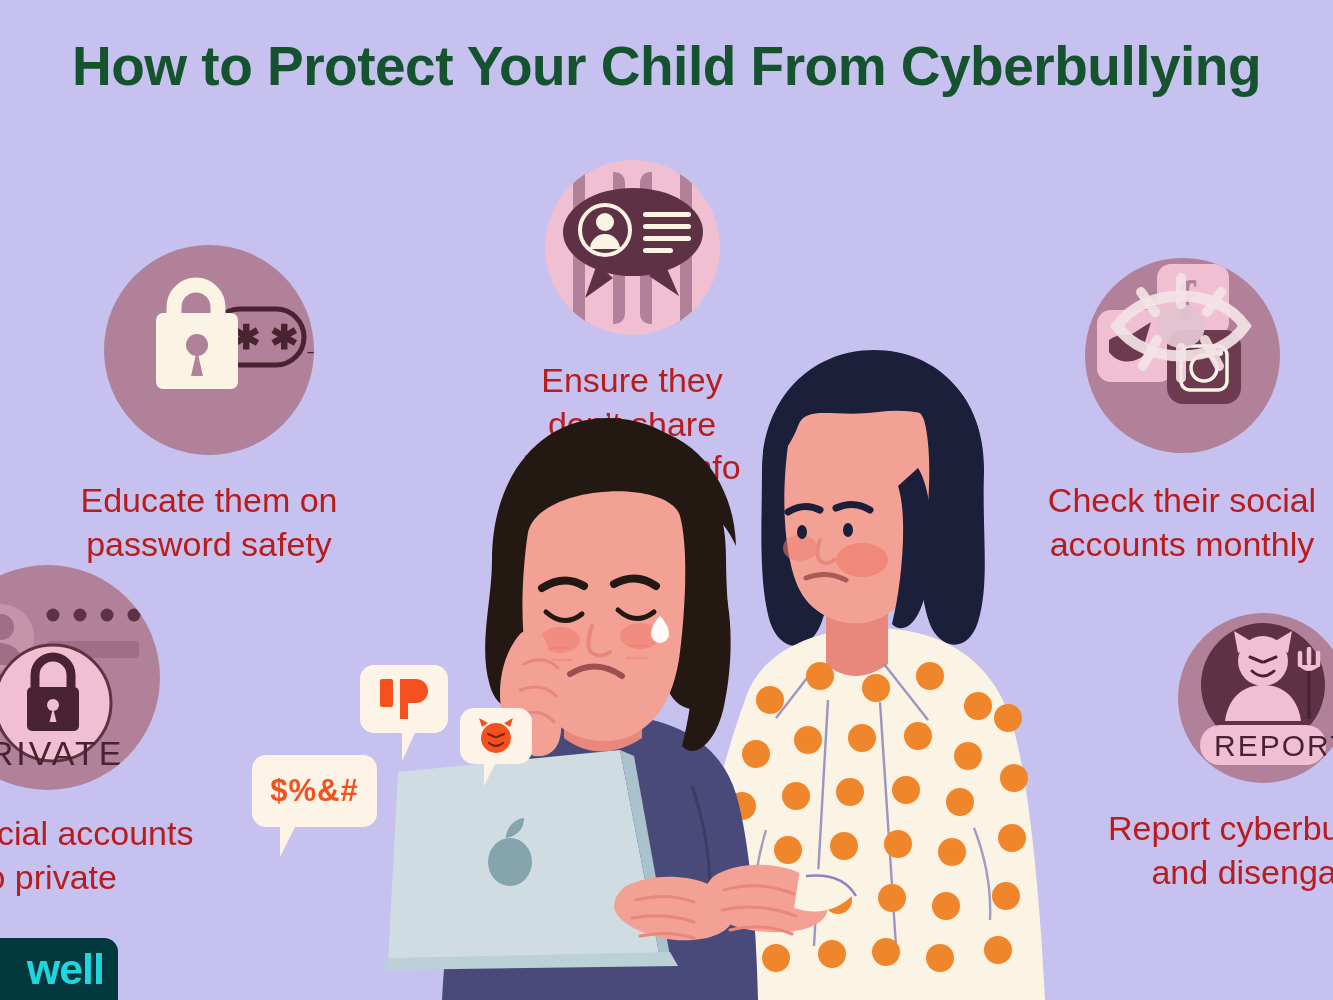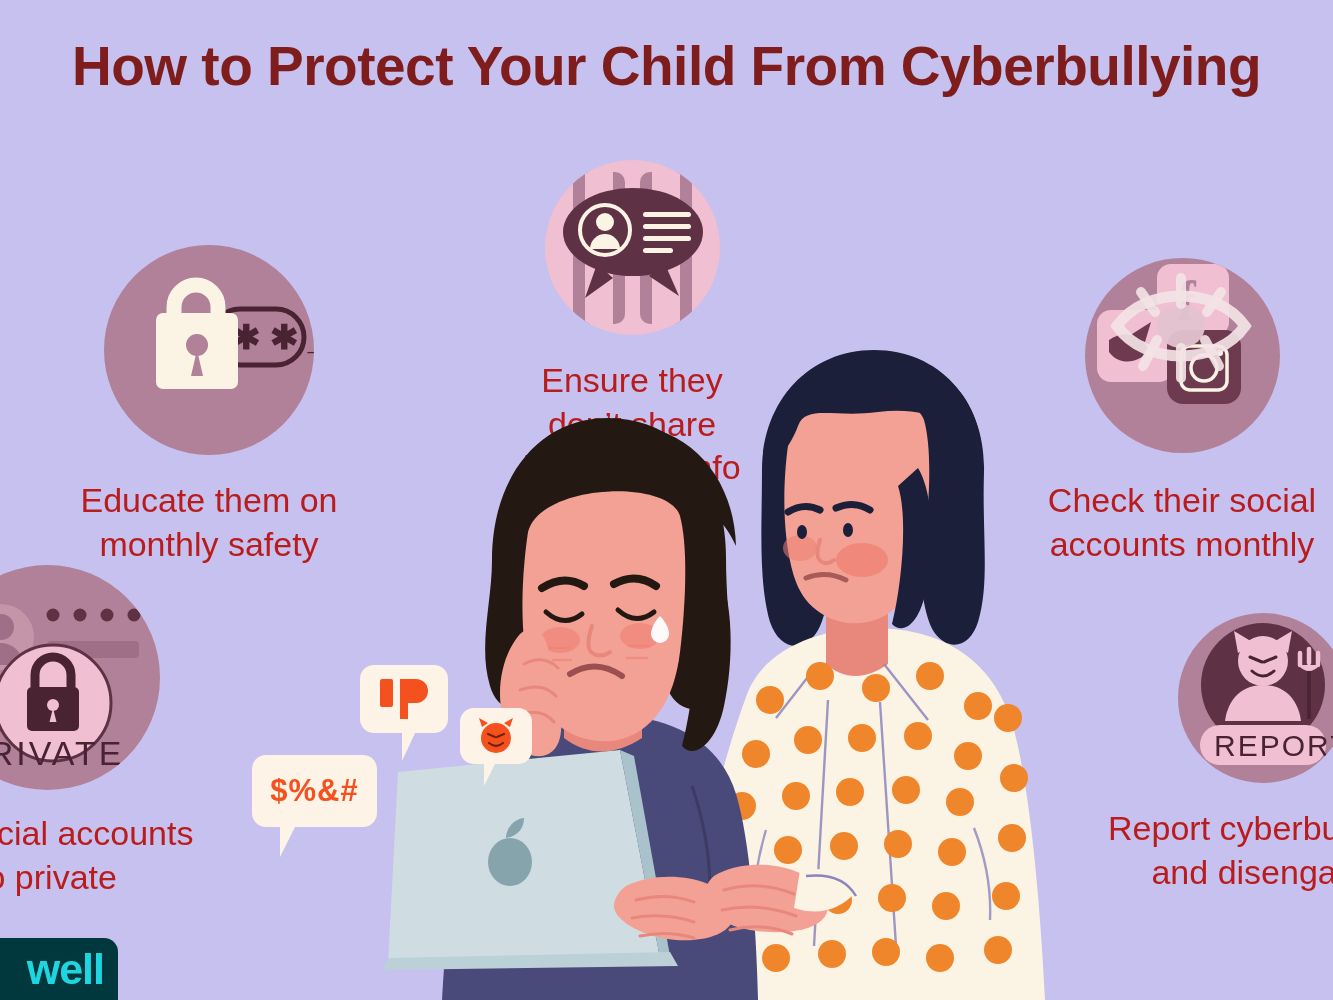--- a/index.html
+++ b/index.html
@@ -10,21 +10,21 @@
     overflow:hidden;
     position:relative;
   }
   #stage { position:absolute; inset:0; overflow:hidden; }
 
   
   .title {
     position:absolute; top:34px; left:0; width:1333px;
     text-align:center;
     font-size:55px; font-weight:700; letter-spacing:-0.5px;
-    color:#7f1d1d;
+    color:#14532d;
     white-space:nowrap;
   }
 
   
   .tip { position:absolute; }
   .circle {
     border-radius:50%;
     background:#b08198;
     position:relative;
     overflow:hidden;
@@ -110,21 +110,21 @@
       <svg viewBox="0 0 210 210" width="210" height="210">
         <rect x="108" y="64" width="92" height="56" rx="28" fill="none" stroke="#4a2332" stroke-width="5"></rect>
         <text x="128" y="104" font-family="Liberation Sans, sans-serif" font-size="34" font-weight="700" fill="#4a2332">✱ ✱ _</text>
         <path d="M70 70 v-8 a22 22 0 0 1 44 0 v8" fill="none" stroke="#fbf3e3" stroke-width="15"></path>
         <rect x="52" y="68" width="82" height="76" rx="7" fill="#fbf3e3"></rect>
         <circle cx="93" cy="100" r="11" fill="#b08198"></circle>
         <path d="M93 105 l-6 26 h12 z" fill="#b08198"></path>
       </svg>
     </div>
     <div class="tip-label">Educate them on
-monthly safety</div>
+password safety</div>
   </div>
 
   <div class="tip tip-identify">
     <div class="circle" style="background:#f0bfd2">
       <svg viewBox="0 0 175 175" width="175" height="175">
         <rect x="28" y="12" width="52" height="152" rx="10" fill="#b08198"></rect>
         <rect x="95" y="12" width="52" height="152" rx="10" fill="#b08198"></rect>
         <rect x="40" y="12" width="28" height="152" fill="#f0bfd2"></rect>
         <rect x="107" y="12" width="28" height="152" fill="#f0bfd2"></rect>
         <ellipse cx="88" cy="72" rx="70" ry="44" fill="#5e3244"></ellipse>

